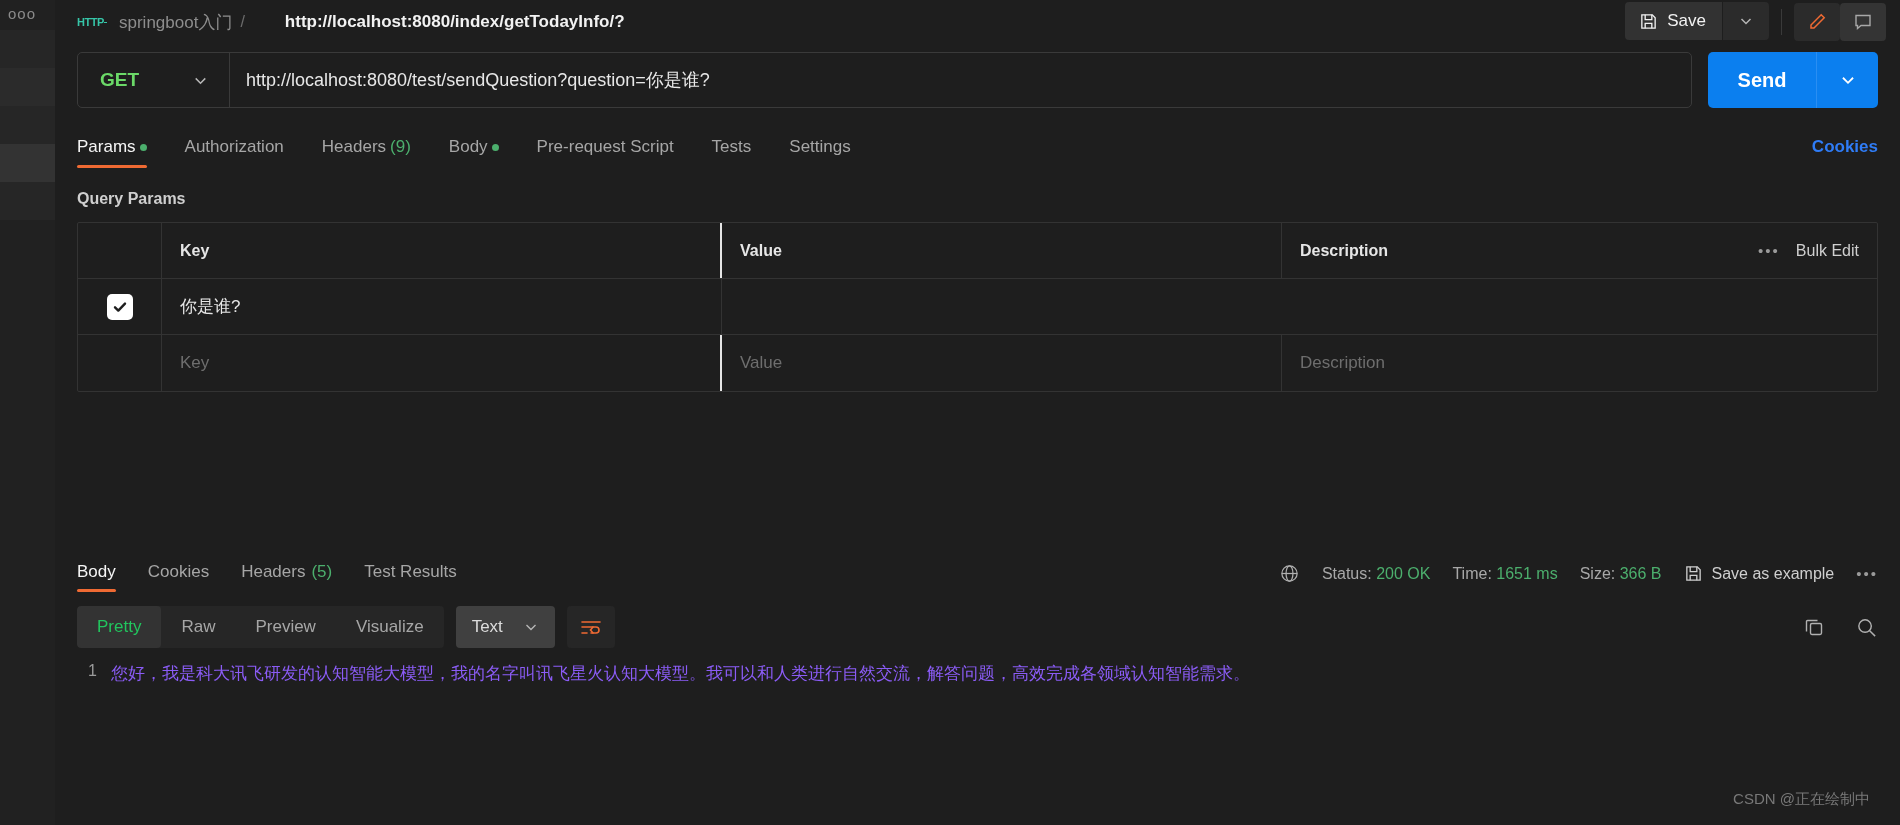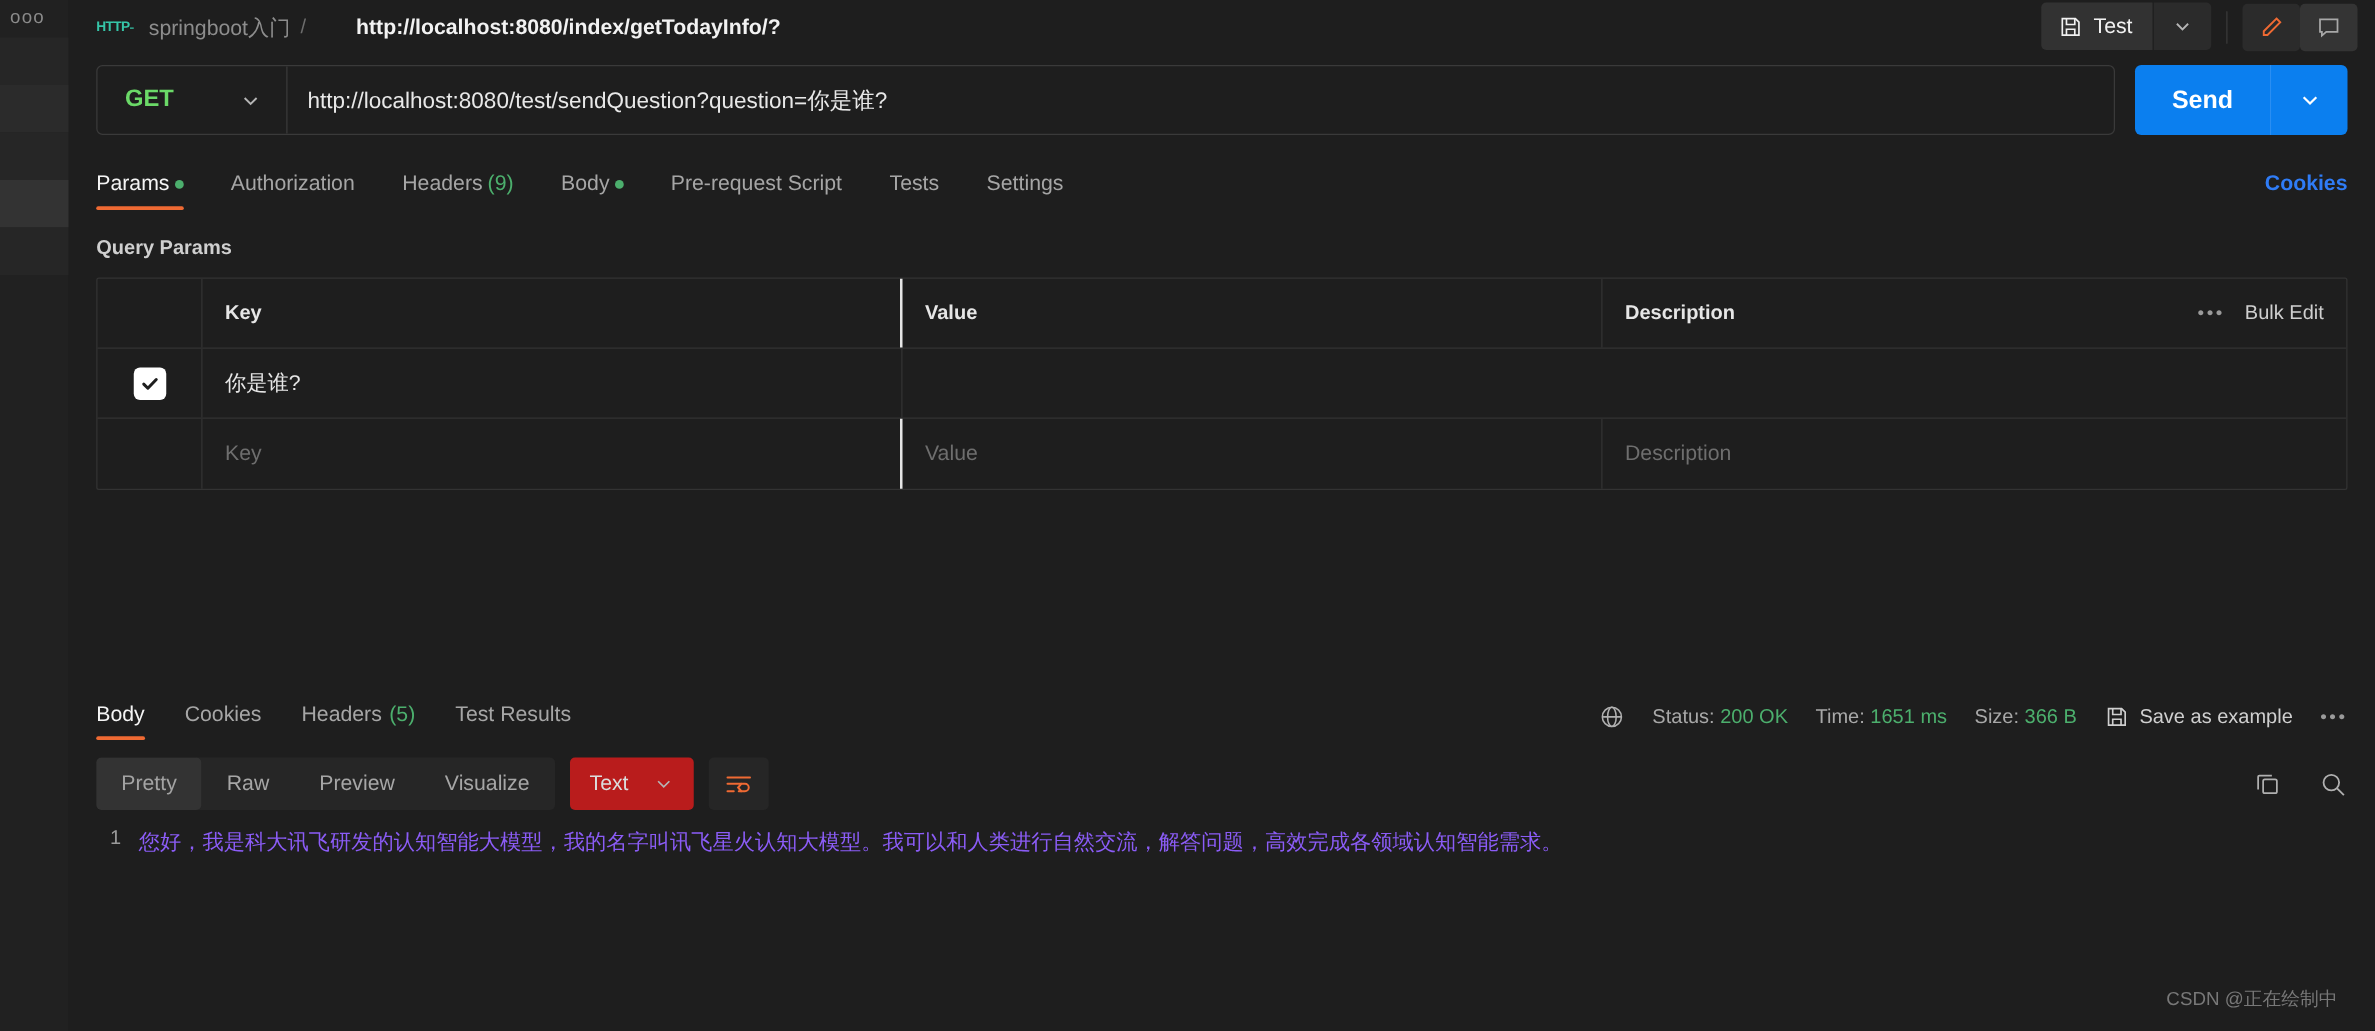--- a/index.html
+++ b/index.html
@@ -83,22 +83,22 @@
   .restab.active { color: #f5f5f5; }
   .restab.active::after { content: ""; position: absolute; left: 0; right: 0; bottom: 0; height: 3px; background: #ef6a33; border-radius: 2px; }
   .resp-meta { position: absolute; right: 22px; bottom: 8px; display: flex; align-items: center; gap: 22px; }
   .meta-item { color: #a8a8a8; font-size: 16px; }
   .meta-item b { color: #4caf6d; font-weight: 400; }
   .meta-save { display: flex; align-items: center; gap: 9px; color: #cfcfcf; font-size: 16px; }
 
   .fmtbar { display: flex; align-items: center; padding: 0 22px; margin-top: 14px; gap: 12px; position: relative; }
   .seg { display: flex; background: #262626; border-radius: 4px; overflow: hidden; height: 42px; }
   .seg > div { display: flex; align-items: center; padding: 0 20px; color: #a6a6a6; font-size: 17px; }
-  .seg > div.on { background: #333333; color: #a3a3a3; border-radius: 4px; }
-  .sel-box { display: flex; align-items: center; gap: 20px; background: #b91c1c; border-radius: 4px; height: 42px; padding: 0 16px; color: #dcdcdc; font-size: 17px; }
+  .seg > div.on { background: #333333; color: #22c55e; border-radius: 4px; }
+  .sel-box { display: flex; align-items: center; gap: 20px; background: #404040; border-radius: 4px; height: 42px; padding: 0 16px; color: #dcdcdc; font-size: 17px; }
   .wrapbtn { width: 48px; height: 42px; background: #262626; border-radius: 4px; display: flex; align-items: center; justify-content: center; }
   .fmt-right { position: absolute; right: 22px; display: flex; gap: 30px; align-items: center; }
 
   .bodyview { margin-top: 14px; padding: 0 22px; display: flex; }
   .gutter { width: 34px; text-align: right; color: #9a9a9a; font-size: 16px; padding-right: 14px; }
   .code { color: #8b5cf6; font-size: 17px; line-height: 24px; }
   .watermark { position: absolute; right: 30px; bottom: 16px; color: #787878; font-size: 15px; }
   svg { display: block; }
 </style>
 </head>
@@ -131,21 +131,21 @@
       <div class="top-right">
         <div class="save-grp">
           <div class="save-btn">
             <span>
               <svg width="19" height="19" viewBox="0 0 20 20" fill="none" stroke="#f2f2f2" stroke-width="1.4">
                 <path d="M3 3h11l3 3v11H3z"></path>
                   <path d="M6.5 3v5h7V3"></path>
                   <path d="M6.5 17v-5h7v5"></path>
               </svg>
             </span>
-            <span>Test</span>
+            <span>Save</span>
           </div>
           <div class="save-cvt">
             <span>
               <svg width="16" height="16" viewBox="0 0 16 16" fill="none" stroke="#b5b5b5" stroke-width="1.5">
                   <path d="M3.5 6l4.5 4.5L12.5 6"></path>
                 </svg>
             </span>
           </div>
         </div>
         <div class="vdiv"></div>

